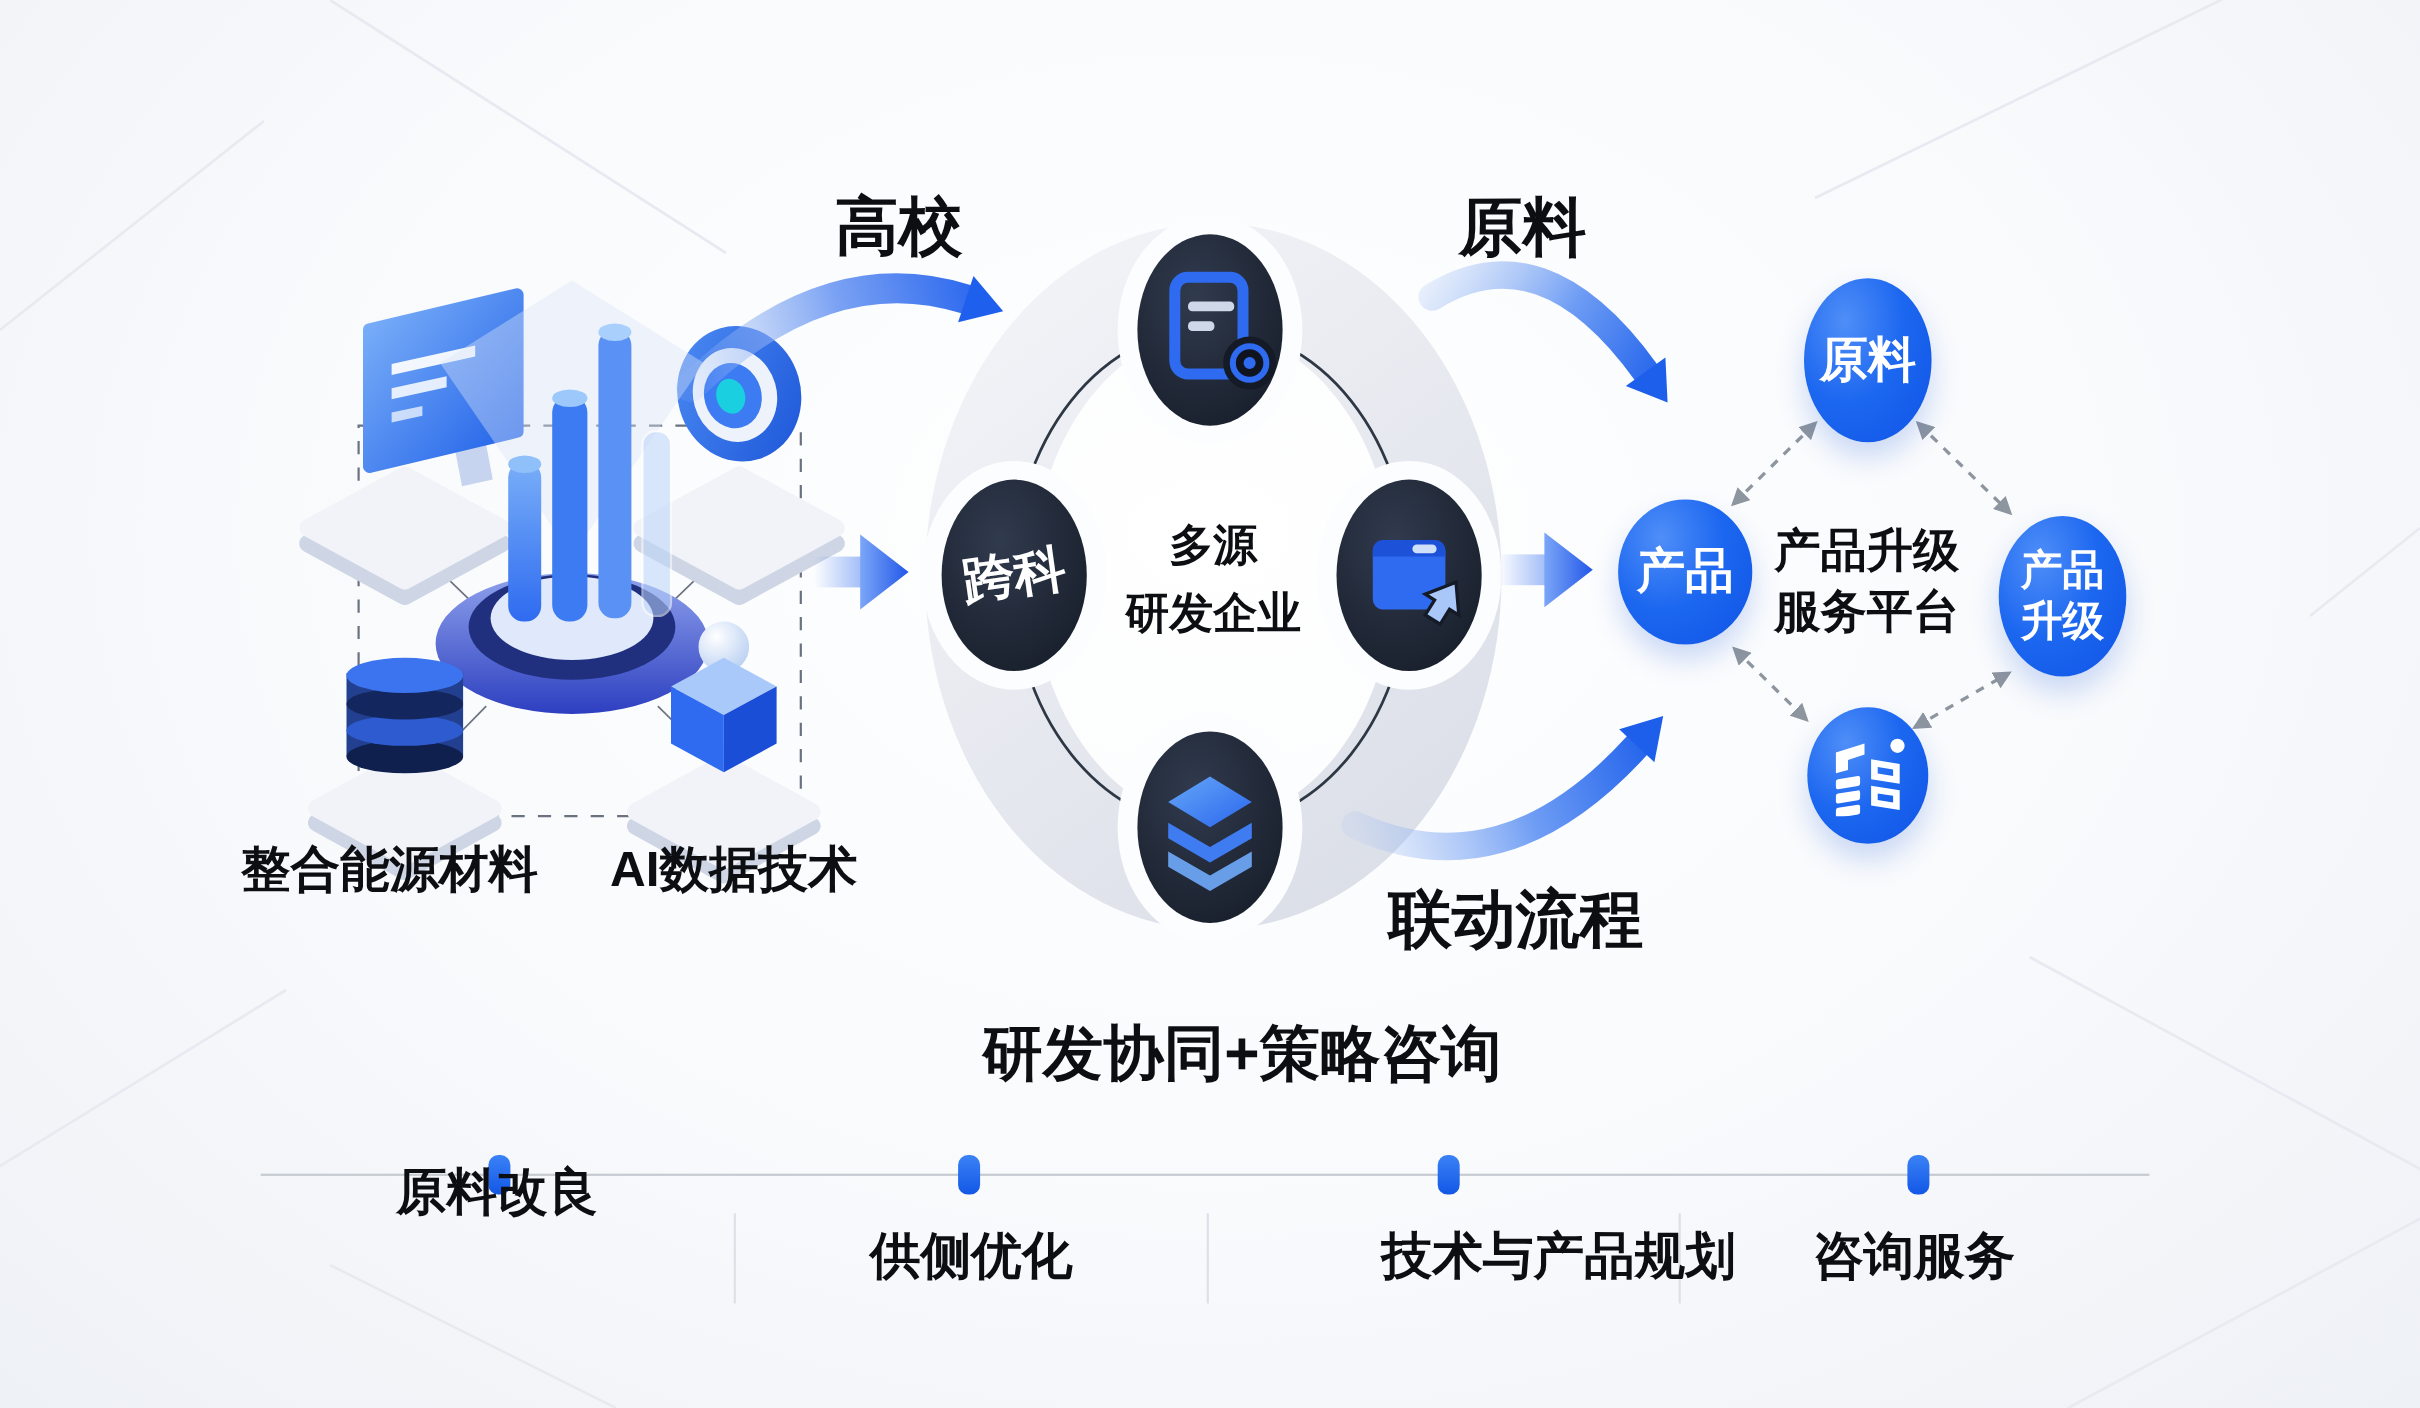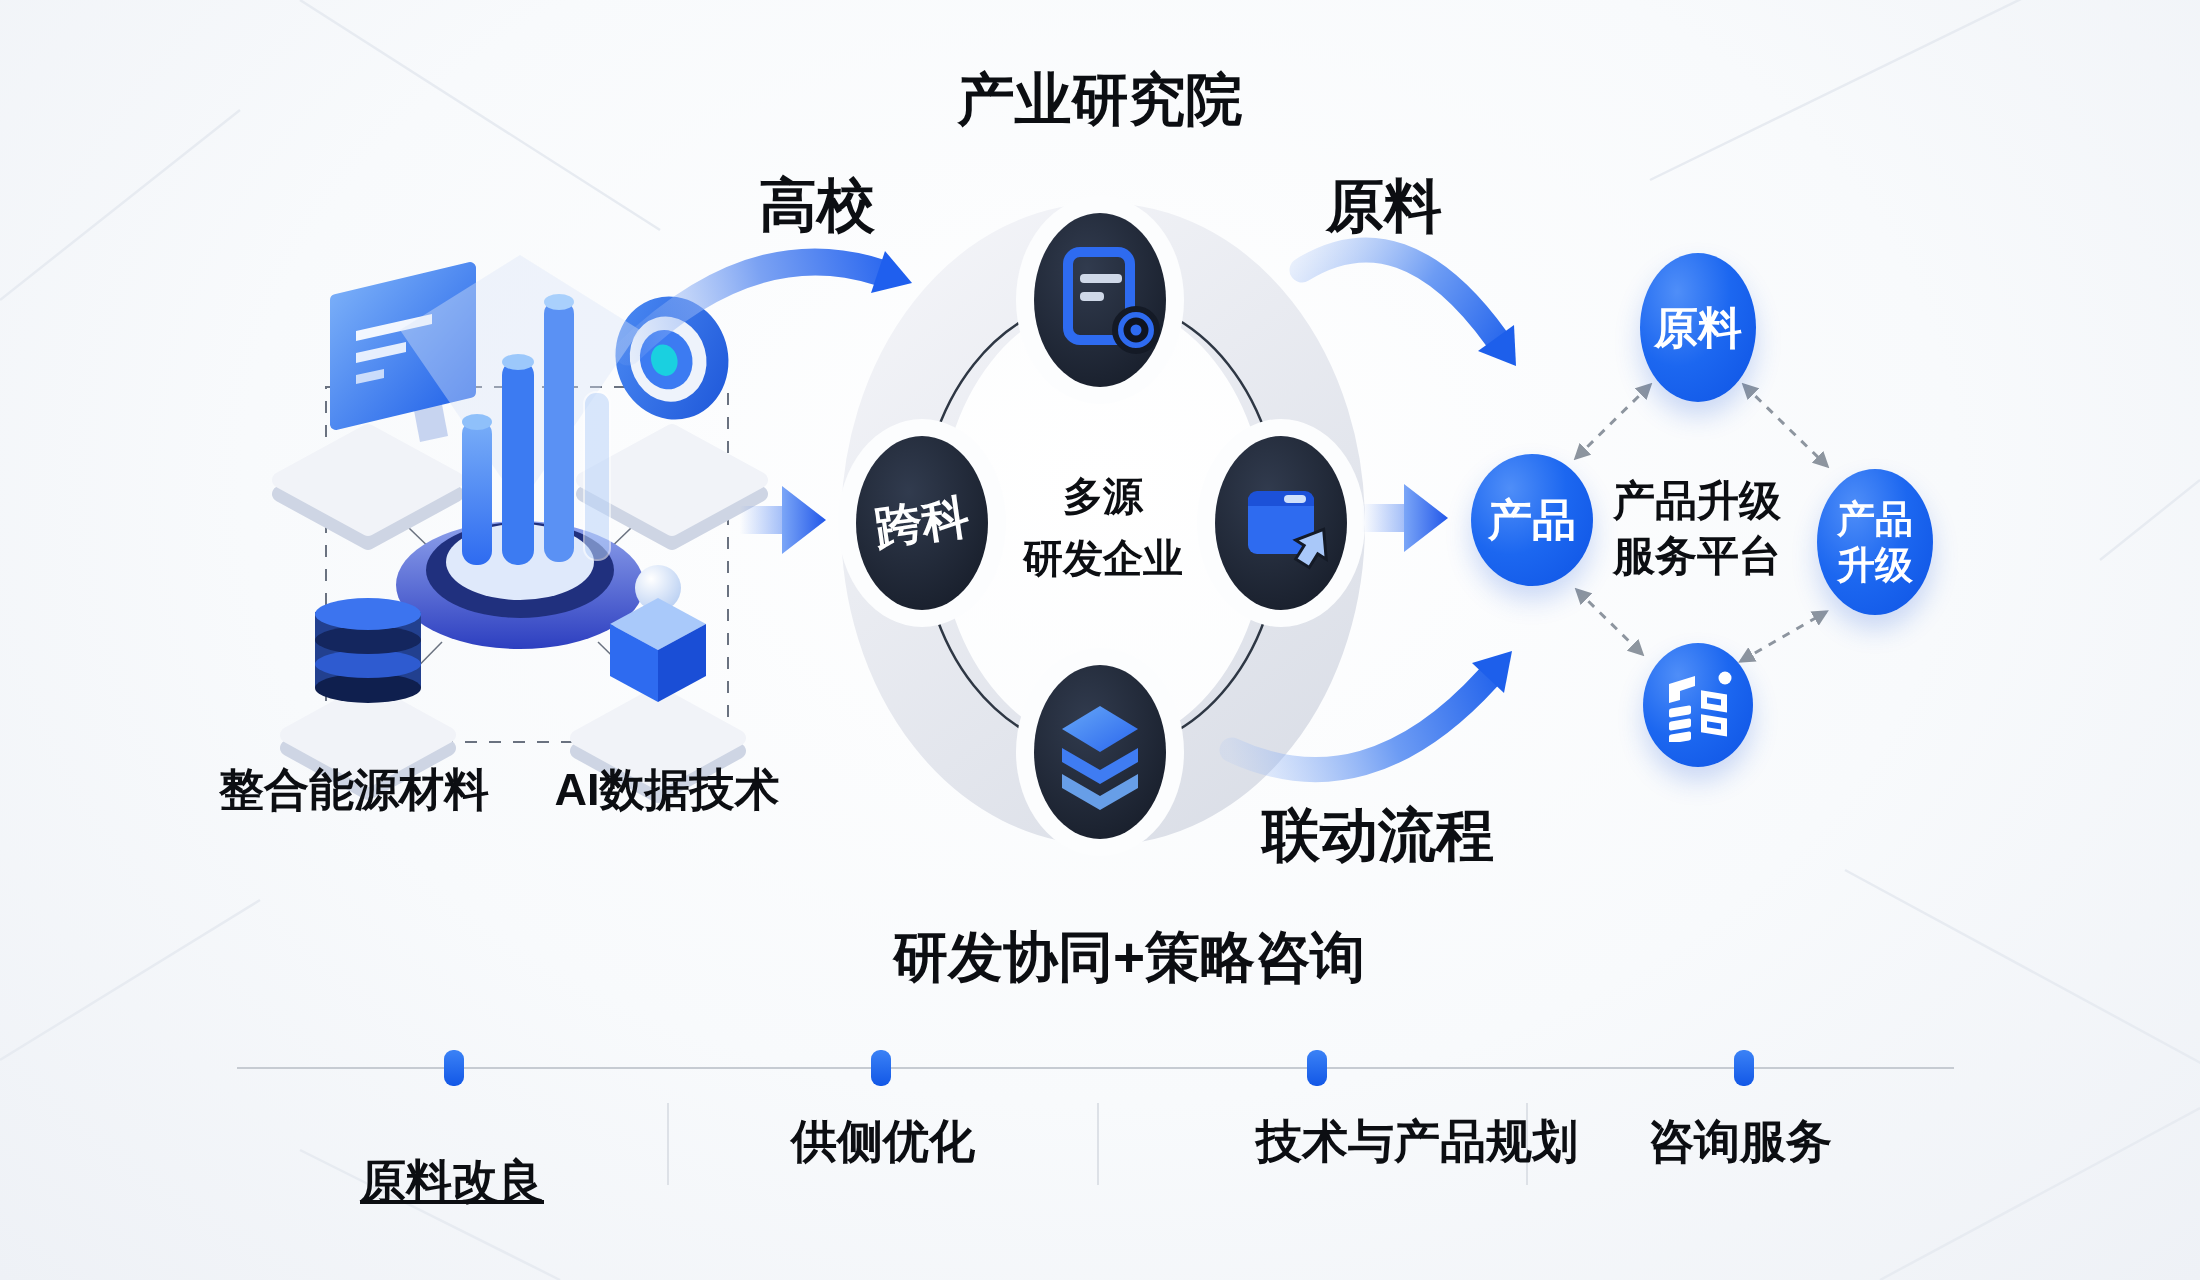--- a/index.html
+++ b/index.html
@@ -262,21 +262,20 @@
 
       <g stroke="#8d959f" stroke-width="3" stroke-dasharray="8 8" fill="none">
         <path d="M 1576 458 L 1650 385" marker-start="url(#dashArrow)" marker-end="url(#dashArrow)"></path>
         <path d="M 1744 385 L 1827 466" marker-start="url(#dashArrow)" marker-end="url(#dashArrow)"></path>
         <path d="M 1577 590 L 1642 654" marker-start="url(#dashArrow)" marker-end="url(#dashArrow)"></path>
         <path d="M 1741 661 L 1826 612" marker-start="url(#dashArrow)" marker-end="url(#dashArrow)"></path>
       </g>
     </g>
   </svg>
 
-  <div class="lbl title" style="left:1100px;top:100px;">产业研究院</div>
   <div class="lbl small-flow" style="left:817px;top:206px;">高校</div>
   <div class="lbl small-flow" style="left:1384px;top:207px;">原料</div>
   <div class="lbl small-flow" style="left:1378px;top:836px;font-family:Liberation Serif, serif;">联动流程</div>
 
   <div class="lbl center-ring" style="left:1103px;top:527px;">
     <div>多源</div>
     <div>研发企业</div>
   </div>
   <div class="lbl node-text" style="left:922px;top:523px;">跨科</div>
 
@@ -319,18 +318,18 @@
   <div class="lbl subtitle" style="left:1129px;top:958px;">研发协同+策略咨询</div>
 
   <div class="tl-line" style="left:237px;top:1067px;width:1717px;"></div>
   <div class="tl-marker" style="left:444px;top:1050px;"></div>
   <div class="tl-marker" style="left:871px;top:1050px;"></div>
   <div class="tl-marker" style="left:1307px;top:1050px;"></div>
   <div class="tl-marker" style="left:1734px;top:1050px;"></div>
   <div class="tl-sep" style="left:667px;top:1103px;"></div>
   <div class="tl-sep" style="left:1097px;top:1103px;"></div>
   <div class="tl-sep" style="left:1526px;top:1103px;"></div>
-  <div class="lbl tl-lbl" style="left:452px;top:1182px;text-decoration:underline;">原料改良</div>
+  <div class="lbl tl-lbl" style="left:452px;top:1084px;">原料改良</div>
   <div class="lbl tl-lbl" style="left:883px;top:1142px;">供侧优化</div>
   <div class="lbl tl-lbl" style="left:1381px;top:1142px;margin-left:36px;">技术与产品规划</div>
   <div class="lbl tl-lbl" style="left:1740px;top:1142px;">咨询服务</div>
 
 </div>
 
 </body></html>

